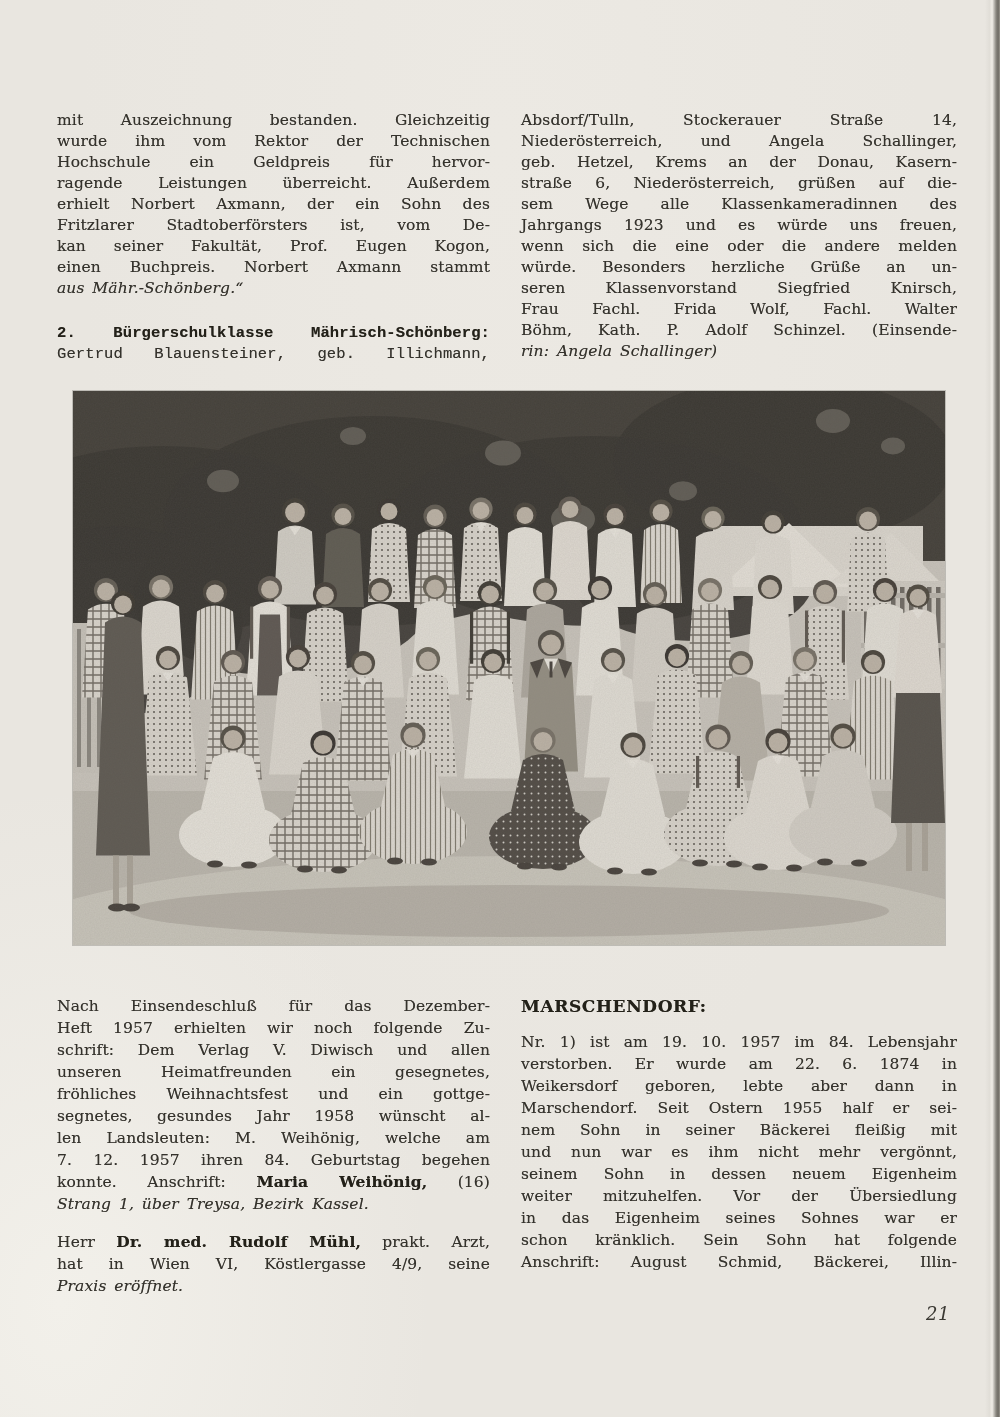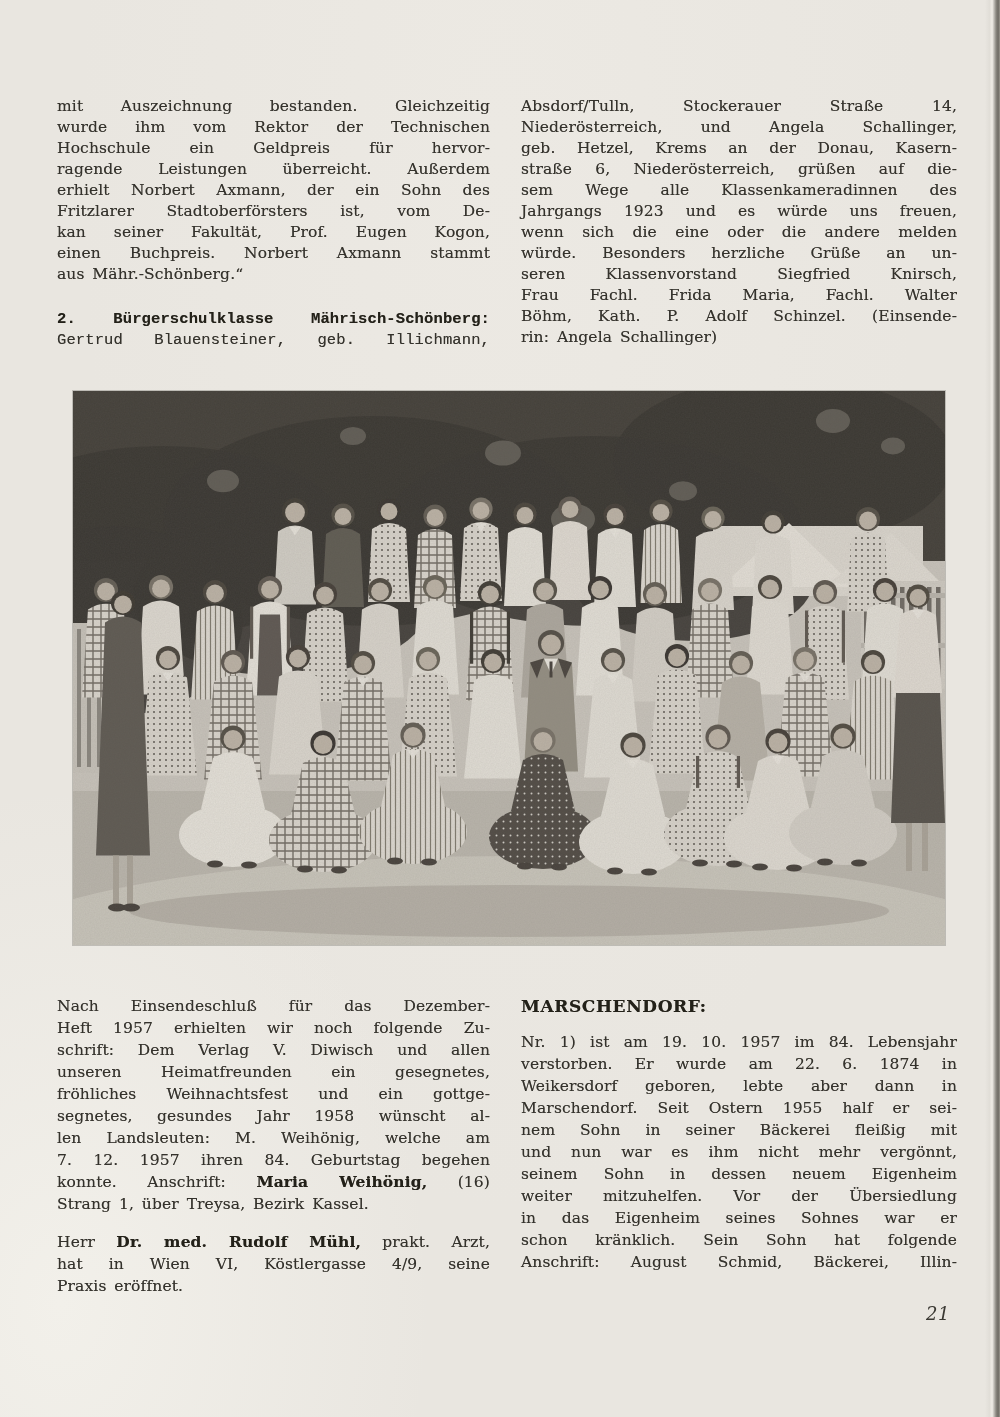--- a/index.html
+++ b/index.html
@@ -3,33 +3,33 @@
 <meta charset="utf-8">
 <style>
   html,body{margin:0;padding:0;}
   body{width:1000px;height:1417px;font-family:"DejaVu Serif","Liberation Serif",serif;}
   .page{position:relative;width:1000px;height:1417px;overflow:hidden;
         background:#e9e6e0;
         background-image:radial-gradient(ellipse at 6% 92%, #f2f0ea 0%, rgba(242,240,234,0) 28%),
                          radial-gradient(ellipse at 50% 10%, #ece9e3 0%, rgba(236,233,227,0) 60%);
         color:#34322c;}
   .cols{position:absolute;display:flex;justify-content:space-between;width:900px;left:57px;}
-  .cols.top{top:96px;}
+  .cols.top{top:110px;}
   .cols.bottom{top:995px;}
   .col{font-size:15.5px;}
   .col.left{width:433px;}
   .col.right{width:436px;}
   .top .col{line-height:21px;}
   .bottom .col{line-height:22px;}
   .para{margin:0;}
   .top .para + .para{margin-top:24px;font-family:Liberation Mono, monospace;}
   .bottom .para + .para{margin-top:16px;}
   .line{text-align:justify;text-align-last:justify;word-spacing:0.18em;letter-spacing:0.12px;
         text-shadow:0 0 0.4px rgba(52,50,44,0.55);}
-  .line.end{text-align-last:left;}
+  .line.end{text-align-last:left;font-style:italic;}
   .line b{font-weight:700;color:#232119;}
   .heading{font-size:17px;line-height:22px;margin:0 0 14px 0;font-weight:700;color:#232119;
            letter-spacing:0.6px;text-shadow:0 0 0.4px rgba(35,33,25,0.55);}
   .photo{position:absolute;left:73px;top:391px;width:872px;height:554px;margin:0;
          background:#c6c2b9;outline:1px solid rgba(60,58,52,0.25);}
   .photo svg{display:block;width:100%;height:100%;}
   .pageno{position:absolute;top:1303px;left:900px;width:50px;text-align:right;
           font-size:18px;letter-spacing:0.5px;color:#3a3832;font-style:italic;}
   .edge{position:absolute;right:0;top:0;width:15px;height:100%;
         background:linear-gradient(to right, rgba(200,197,190,0) 0%, rgba(200,197,190,0.25) 30%,
@@ -62,21 +62,21 @@
         <div class="para">
           <div class="line"><span>Absdorf/Tulln, Stockerauer Straße 14,</span></div>
           <div class="line"><span>Niederösterreich, und Angela Schallinger,</span></div>
           <div class="line"><span>geb. Hetzel, Krems an der Donau, Kasern-</span></div>
           <div class="line"><span>straße 6, Niederösterreich, grüßen auf die-</span></div>
           <div class="line"><span>sem Wege alle Klassenkameradinnen des</span></div>
           <div class="line"><span>Jahrgangs 1923 und es würde uns freuen,</span></div>
           <div class="line"><span>wenn sich die eine oder die andere melden</span></div>
           <div class="line"><span>würde. Besonders herzliche Grüße an un-</span></div>
           <div class="line"><span>seren Klassenvorstand Siegfried Knirsch,</span></div>
-          <div class="line"><span>Frau Fachl. Frida Maria, Fachl. Walter</span></div>
+          <div class="line"><span>Frau Fachl. Frida Wolf, Fachl. Walter</span></div>
           <div class="line"><span>Böhm, Kath. P. Adolf Schinzel. (Einsende-</span></div>
           <div class="line end"><span>rin: Angela Schallinger)</span></div>
         </div>
       </div>
   </section>
 
   <figure class="photo">
     <svg id="photo-svg" viewBox="0 0 872 554" preserveAspectRatio="none">
       <defs>
         <pattern id="dots" width="6" height="6" patternUnits="userSpaceOnUse">

